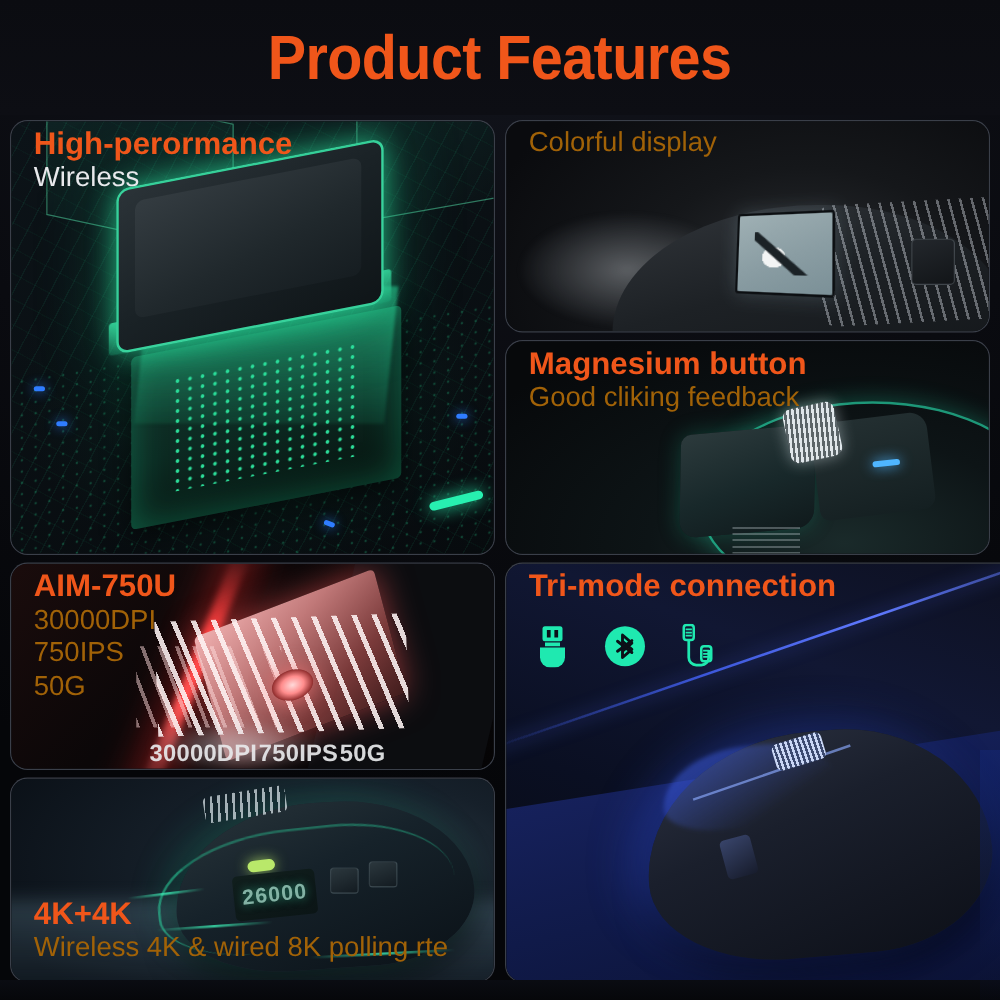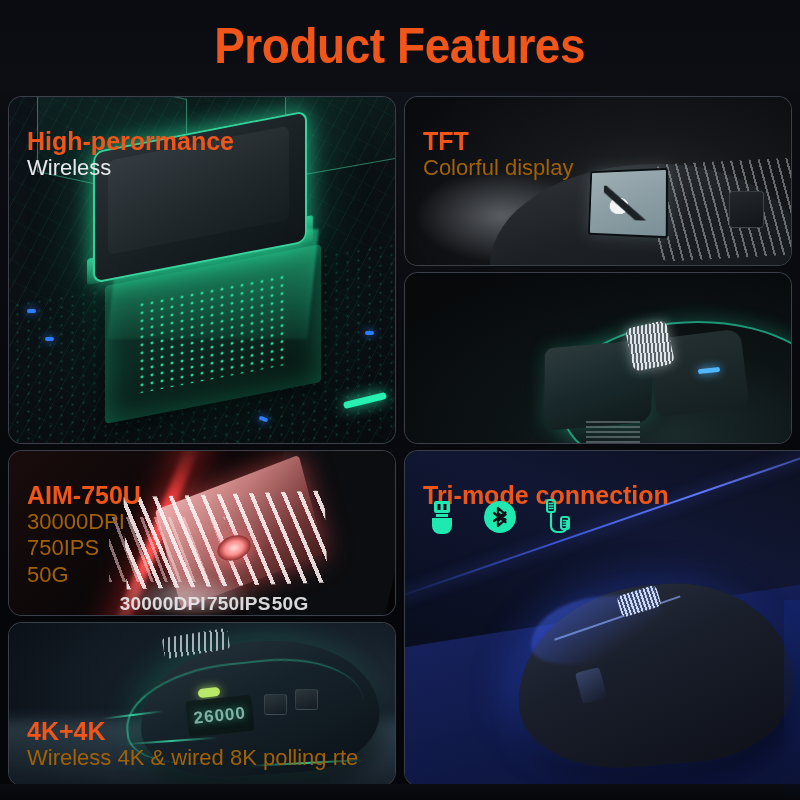--- a/index.html
+++ b/index.html
@@ -47,21 +47,21 @@
     border-radius: 14px;
     border: 1px solid rgba(150,160,180,0.35);
     overflow: hidden;
     background: #0a0b10;
   }
   .panel .art { position: absolute; inset: 0; overflow: hidden; }
   .panel .copy {
     position: absolute;
     z-index: 6;
     left: 18px;
-    top: 30px;
+    top: 4px;
   }
   .headline {
     font-size: 25px;
     font-weight: 700;
     color: #F0561A;
     line-height: 1.12;
     white-space: nowrap;
   }
   .subline {
     font-size: 22px;
@@ -473,33 +473,36 @@
     <div class="art art-tft">
       <div class="tft-stone"></div>
       <div class="tft-mouse-body"></div>
       <div class="tft-grooves"></div>
       <div class="tft-btn" style="left:84%;top:56%;width:9%;height:22%;"></div>
       <div class="tft-screen">
         <div class="tft-screen-glyph"></div>
       </div>
     </div>
     <div class="copy">
-      <div class="headline">TFT</div>
       <div class="subline sub-orange">Colorful display</div>
     </div>
   </div>
 
   <div class="panel" id="panel-mag">
     <div class="art art-mag">
       <div class="mag-arc"></div>
       <div class="mag-left-btn"></div>
       <div class="mag-right-btn"></div>
       <div class="mag-wheel"></div>
       <div class="mag-led"></div>
       <div class="mag-grill"></div>
+    </div>
+    <div class="copy">
+      <div class="headline">Magnesium button</div>
+      <div class="subline sub-orange">Good cliking feedback</div>
     </div>
   </div>
 
   <div class="panel" id="panel-aim">
     <div class="art art-aim">
       <div class="aim-dark-wedge"></div>
       <div class="aim-laser"></div>
       <div class="aim-chip"></div>
       <div class="aim-pins"></div>
       <div class="aim-pins2"></div>

